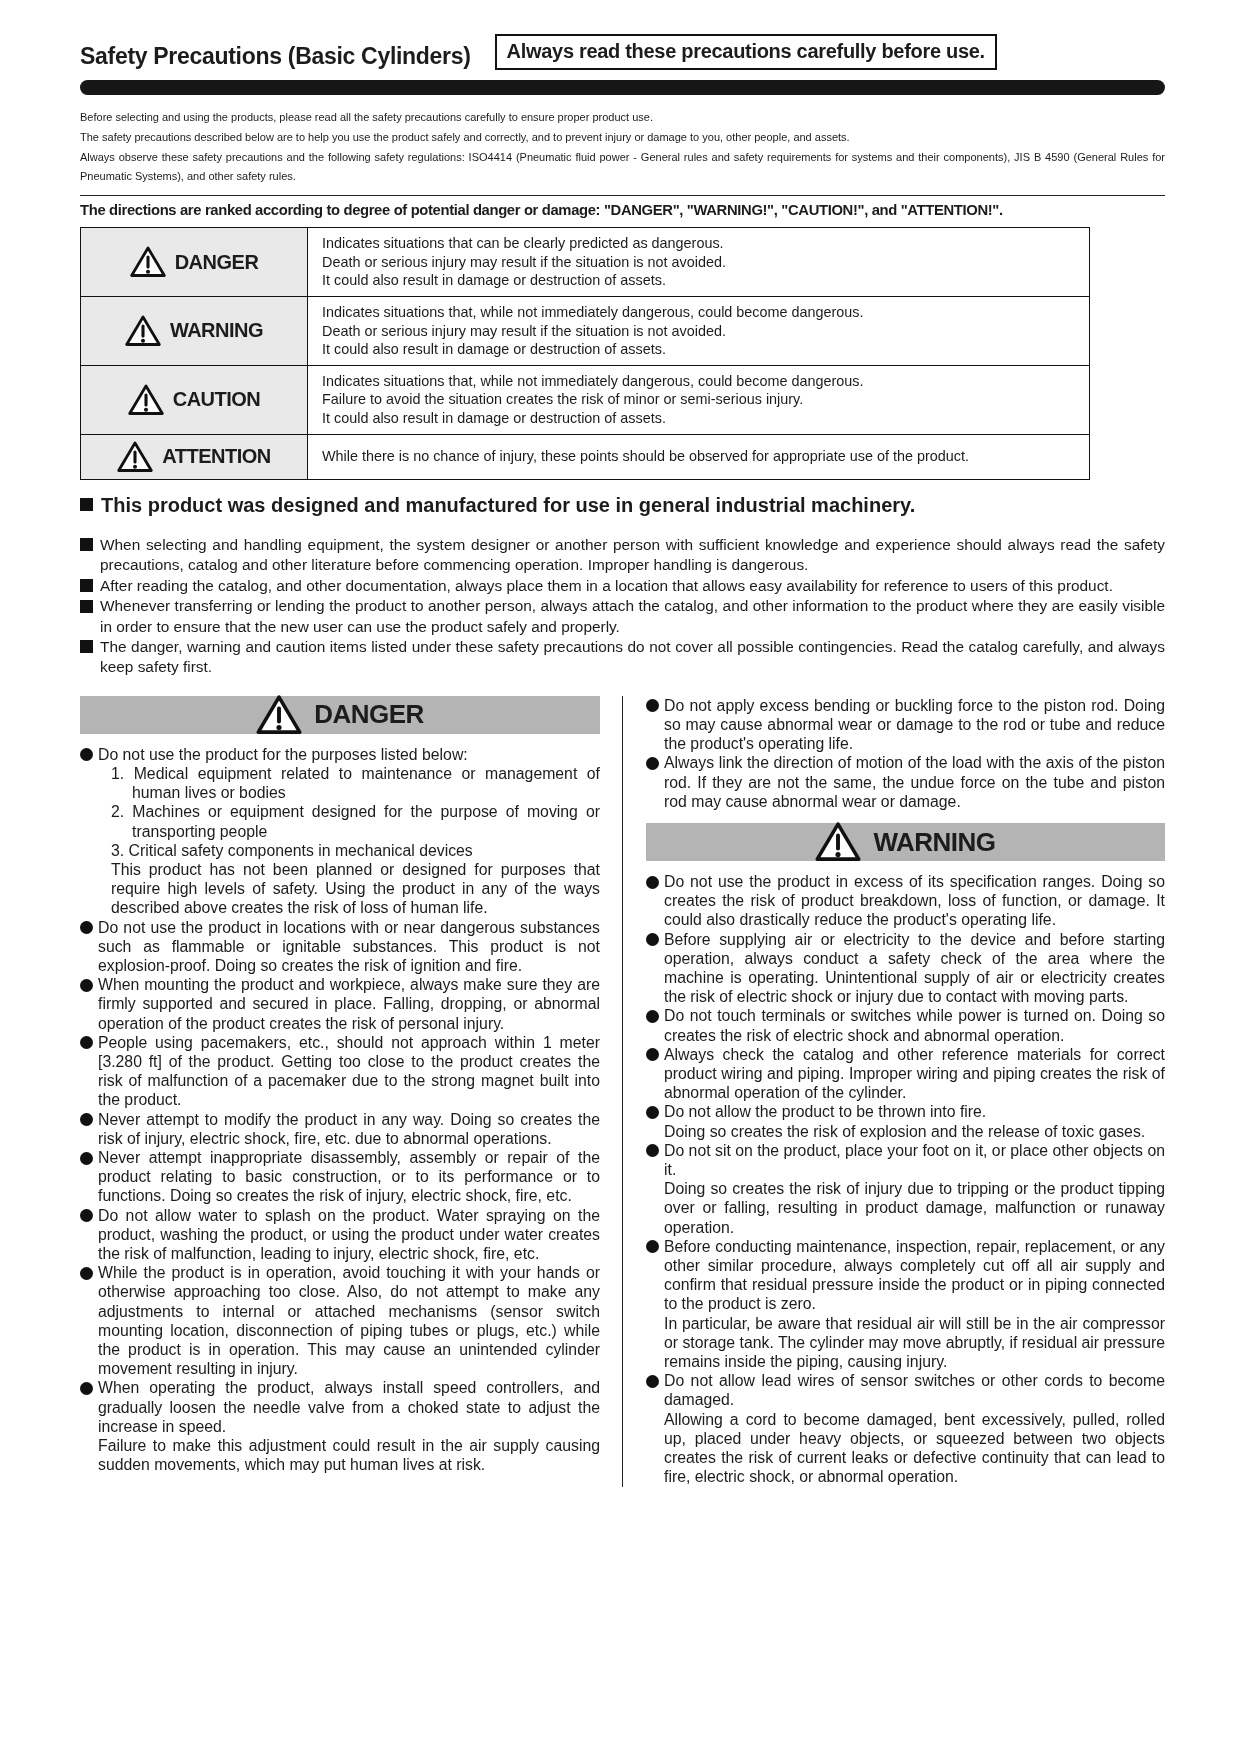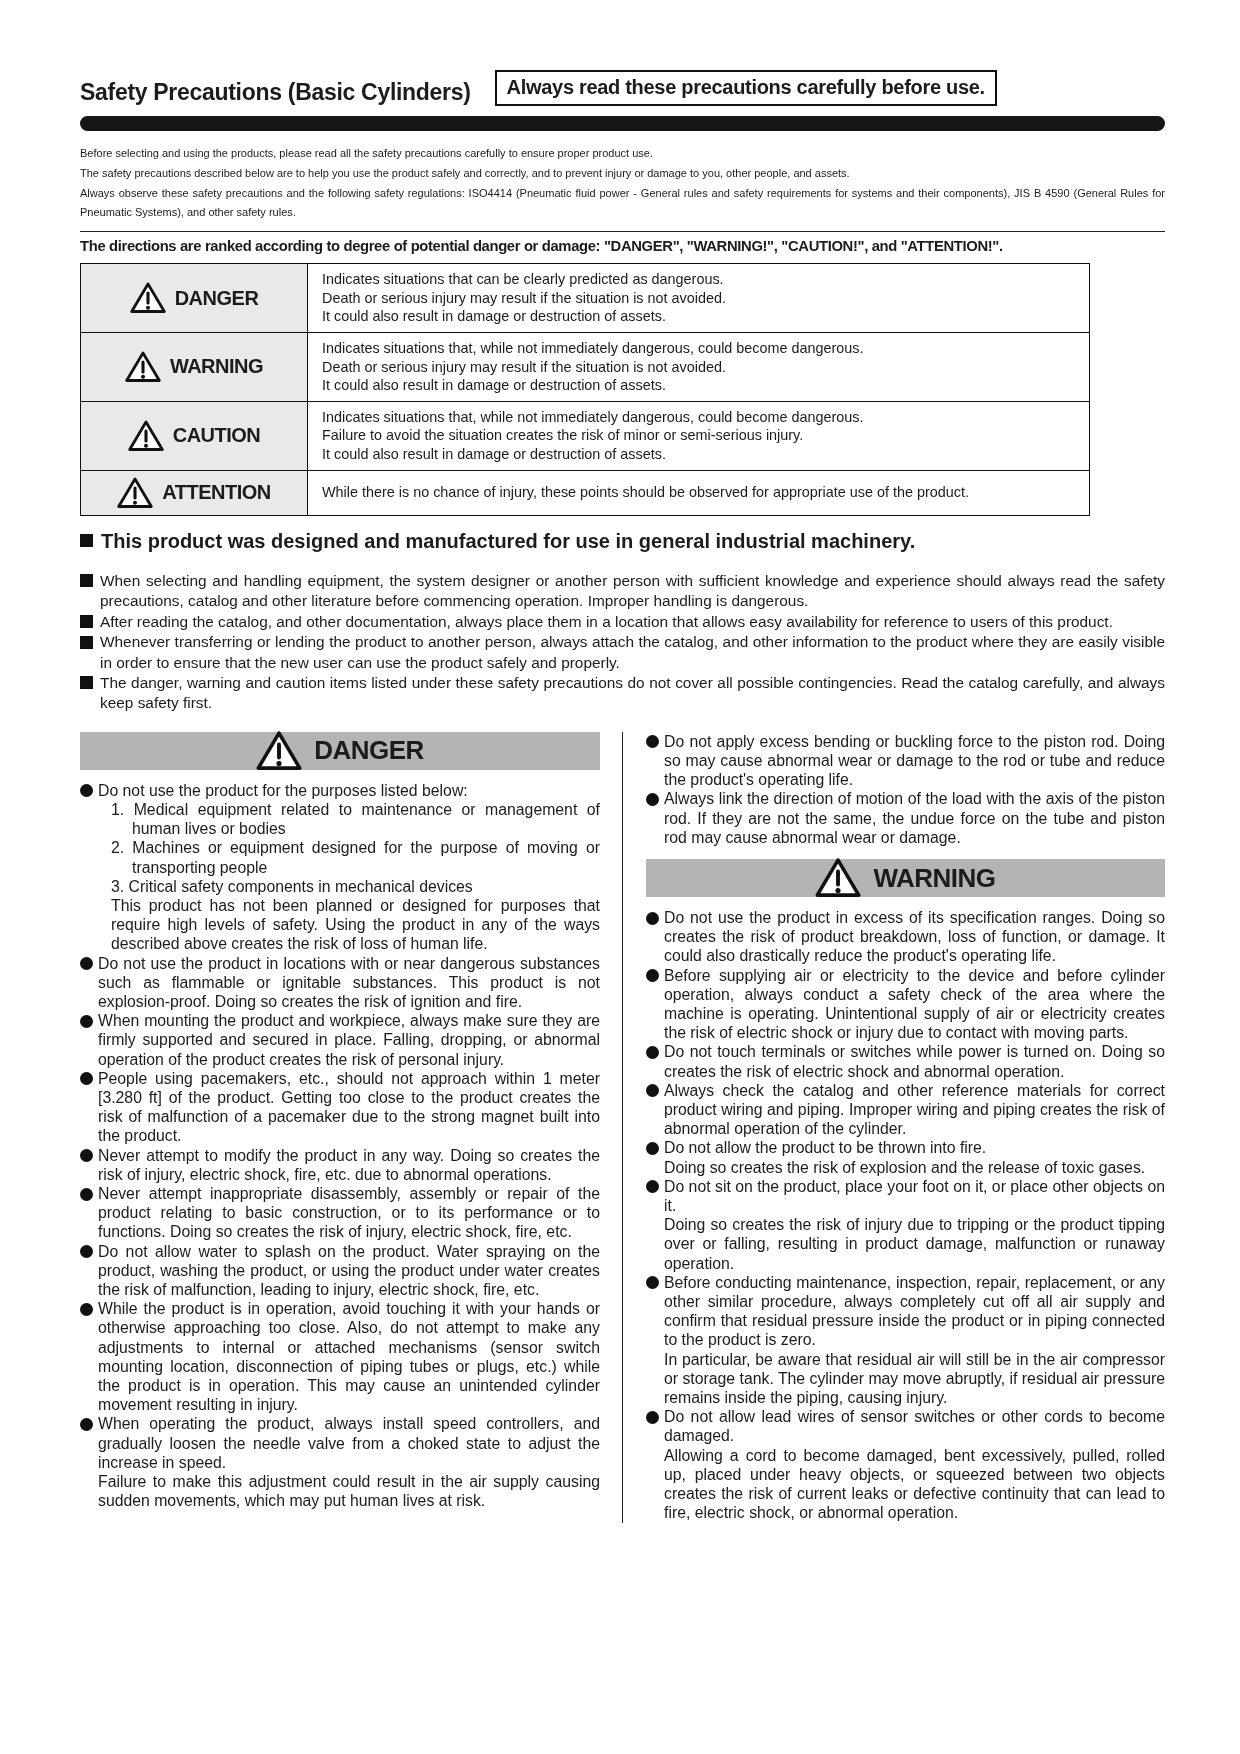--- a/index.html
+++ b/index.html
@@ -5,21 +5,21 @@
   html,body{margin:0;padding:0;background:#fff;}
   .page{
     position:relative;
     width:1240px;height:1558px;
     margin:0 auto;
     background:#fff;
     font-family:"Liberation Sans", sans-serif;
     color:#1c1c1c;
     overflow:hidden;
     box-sizing:border-box;
-    padding:70px 75px 0 80px;
+    padding:34px 75px 0 80px;
   }
   
   .hdr{display:flex;align-items:flex-end;}
   .hdr-title{font-size:23px;font-weight:bold;letter-spacing:-0.3px;white-space:nowrap;}
   .hdr-notice{
     margin-left:24px;
     border:2.5px solid #111;
     font-size:20px;font-weight:bold;
     padding:4px 10px 5px 10px;
     white-space:nowrap;letter-spacing:-0.3px;
@@ -249,21 +249,21 @@
           <path d="M32 3 L61 52 L3 52 Z" fill="#fff" stroke="#111" stroke-width="5" stroke-linejoin="round"></path>
           <line x1="32" y1="19" x2="32" y2="37" stroke="#111" stroke-width="5.5" stroke-linecap="round"></line>
           <circle cx="32" cy="45.5" r="3.6" fill="#111"></circle>
         </svg>
         <span class="sec-bar-label">WARNING</span>
       </div>
       <div class="items">
 
           <p class="it st-bullet">Do not use the product in excess of its specification ranges. Doing so creates the risk of product breakdown, loss of function, or damage. It could also drastically reduce the product's operating life.</p>
 
-          <p class="it st-bullet">Before supplying air or electricity to the device and before cylinder operation, always conduct a safety check of the area where the machine is operating. Unintentional supply of air or electricity creates the risk of electric shock or injury due to contact with moving parts.</p>
+          <p class="it st-bullet">Before supplying air or electricity to the device and before starting operation, always conduct a safety check of the area where the machine is operating. Unintentional supply of air or electricity creates the risk of electric shock or injury due to contact with moving parts.</p>
 
           <p class="it st-bullet">Do not touch terminals or switches while power is turned on. Doing so creates the risk of electric shock and abnormal operation.</p>
 
           <p class="it st-bullet">Always check the catalog and other reference materials for correct product wiring and piping. Improper wiring and piping creates the risk of abnormal operation of the cylinder.</p>
 
           <p class="it st-bullet">Do not allow the product to be thrown into fire.</p>
 
           <p class="it st-indent1">Doing so creates the risk of explosion and the release of toxic gases.</p>
 
           <p class="it st-bullet">Do not sit on the product, place your foot on it, or place other objects on it.</p>

